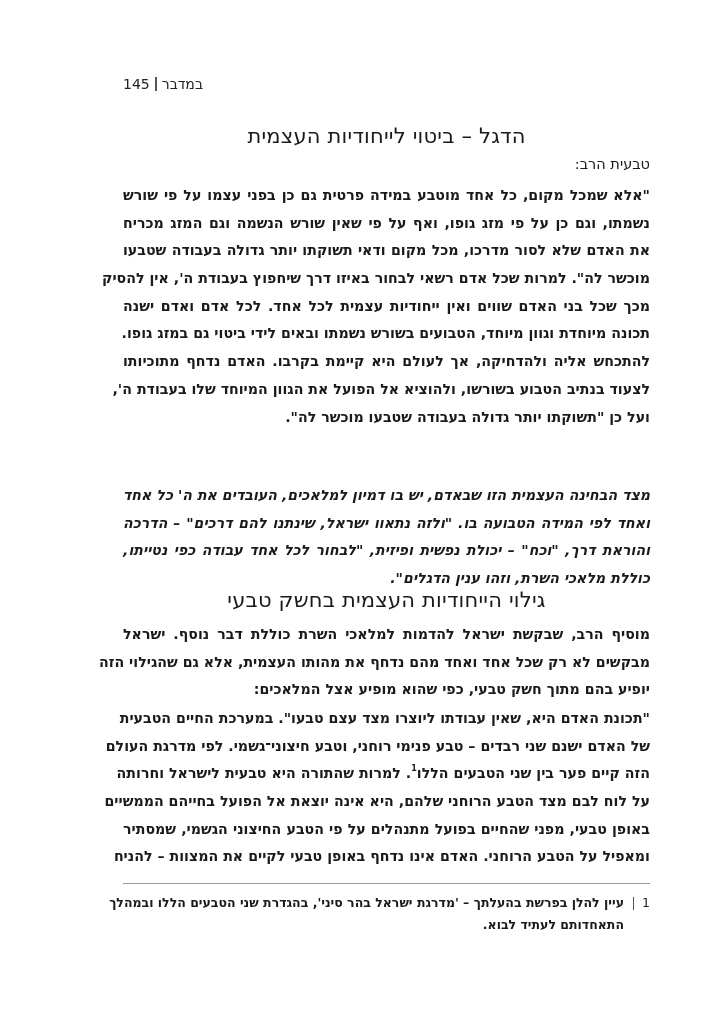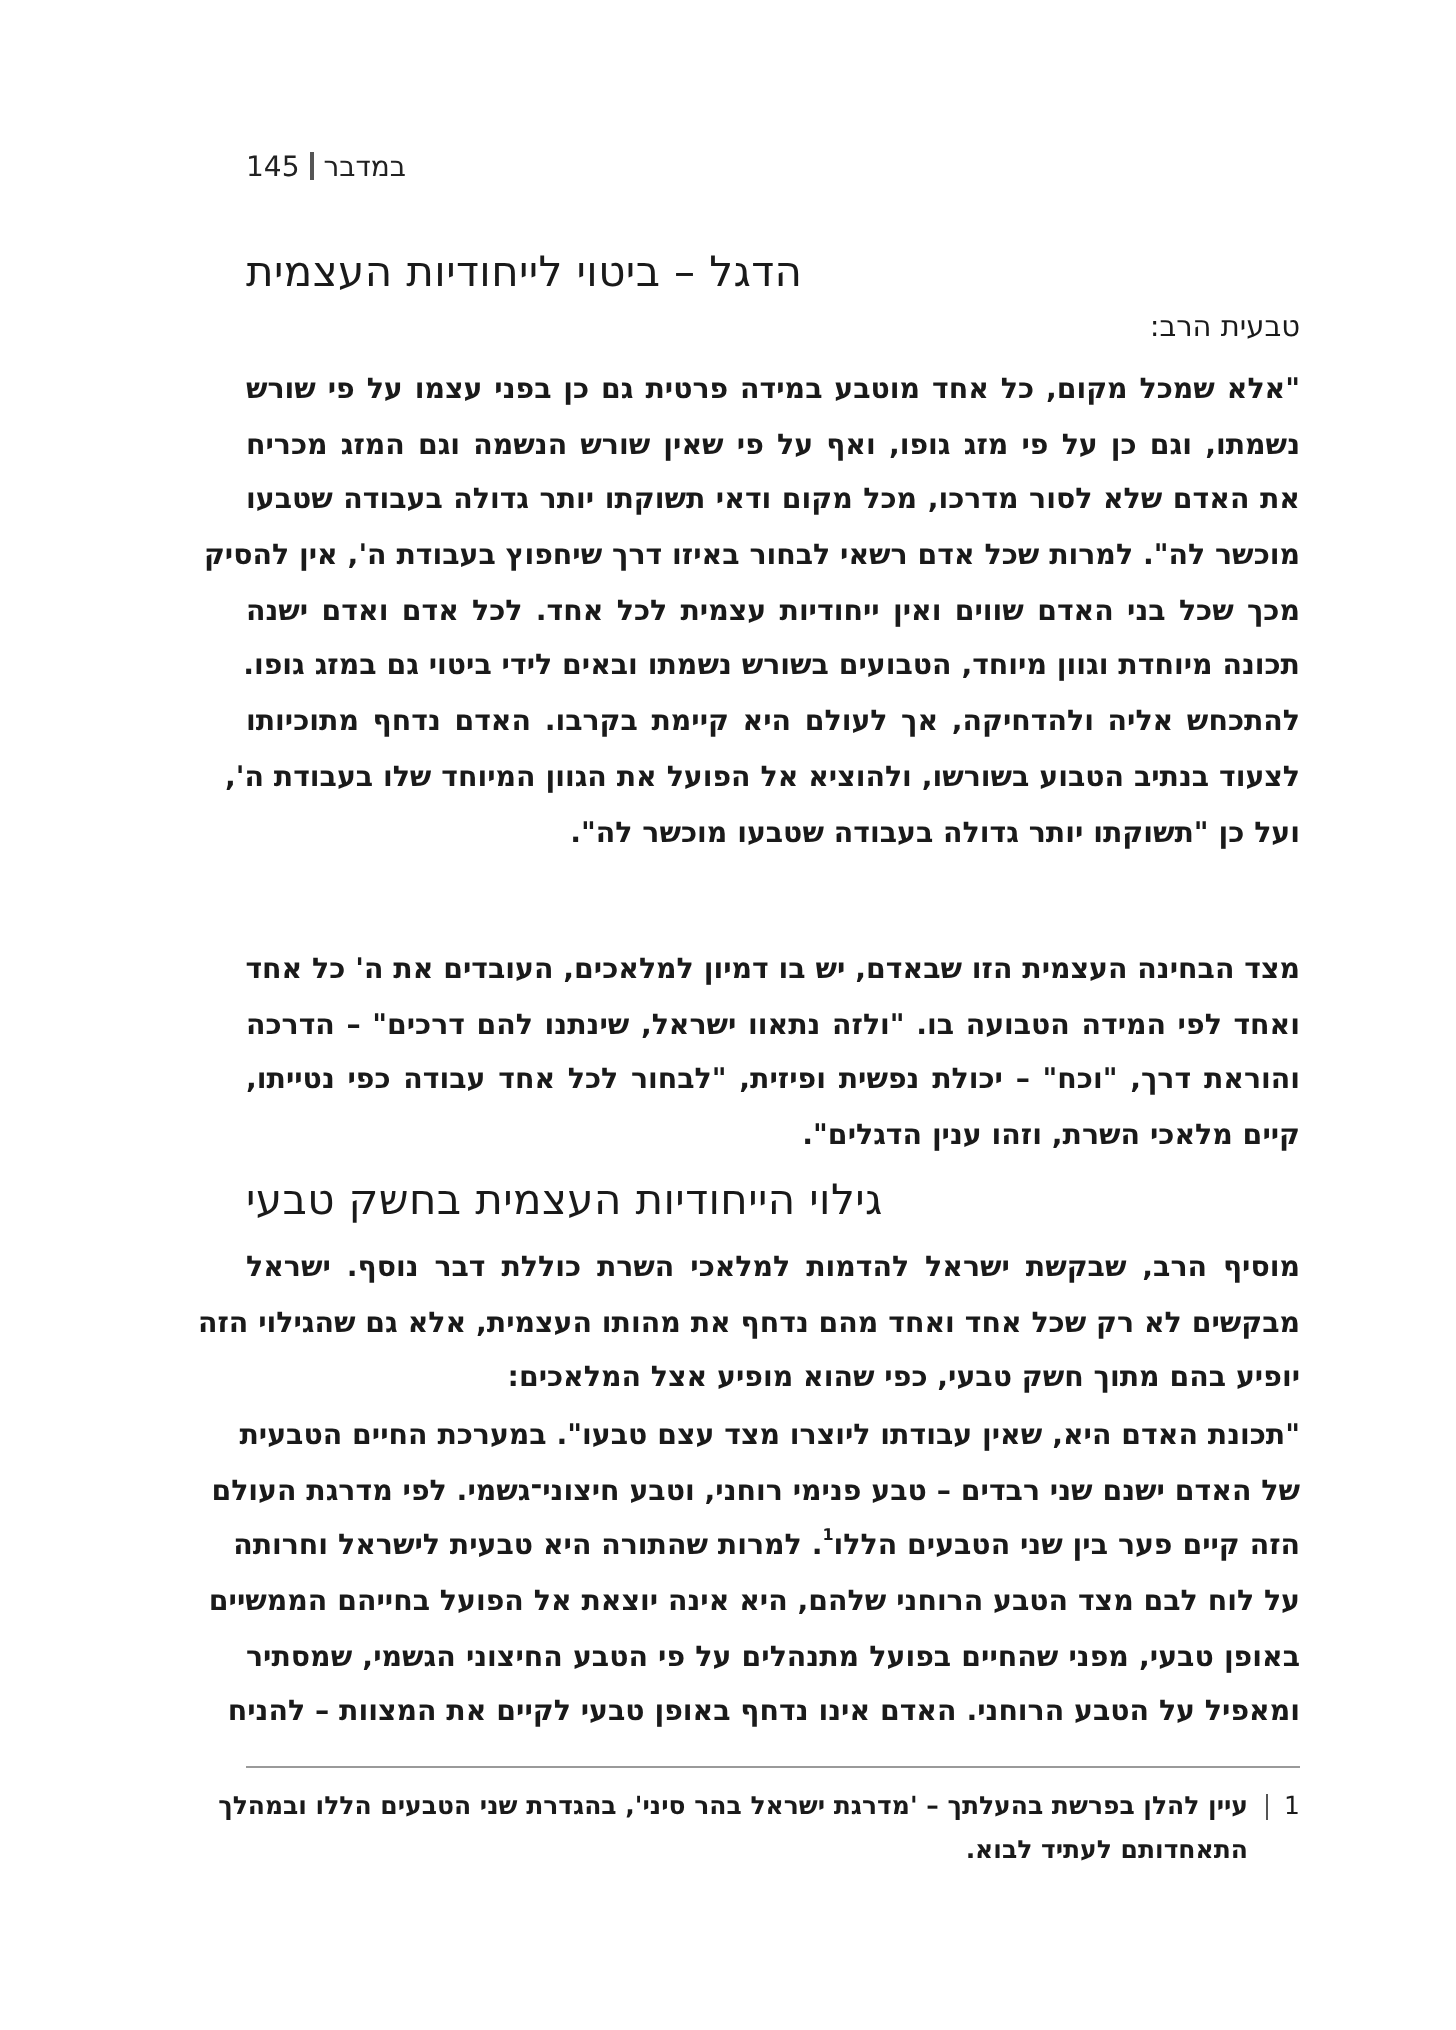--- a/index.html
+++ b/index.html
@@ -4,21 +4,21 @@
 <style>
   html, body { margin: 0; padding: 0; background: #ffffff; }
   body { width: 728px; height: 1015px; position: relative; overflow: hidden;
          font-family: "DejaVu Sans", sans-serif; color: #1a1a1a; }
   .page { position: absolute; left: 0; top: 0; width: 728px; height: 761px; }
   .running-head { position: absolute; left: 123px; top: 76px; font-size: 14px; direction: ltr;
                   color: #222; white-space: nowrap; }
   .running-head .sep { display: inline-block; width: 2px; height: 14px; background: #555;
                        vertical-align: -2px; margin: 0 5px; }
   .col { position: absolute; left: 123px; width: 527px; direction: rtl; }
-  .h1 { font-size: 21px; font-weight: normal; color: #1a1a1a; text-align: left;
+  .h1 { font-size: 21px; font-weight: normal; color: #1a1a1a; text-align: center;
         white-space: nowrap; letter-spacing: 0.2px; }
   .sub { font-size: 14.5px; text-align: right; }
   .para { font-size: 14.2px; line-height: 27.7px; }
   .line { display: block; text-align: justify; text-align-last: justify; white-space: nowrap;
           height: 27.7px; overflow: visible; }
   .line.last { text-align-last: right; }
   .bold { font-weight: bold; }
   sup { font-size: 8px; vertical-align: 7px; line-height: 0; }
   .fn-rule { position: absolute; left: 123px; top: 883px; width: 527px; height: 1px; background: #9a9a9a; }
   .footnote { position: absolute; left: 123px; top: 892px; width: 527px; direction: rtl; font-size: 12.5px; line-height: 22px; }
@@ -49,25 +49,25 @@
     <span class="line">נשמתו, וגם כן על פי מזג גופו, ואף על פי שאין שורש הנשמה וגם המזג מכריח</span>
     <span class="line">את האדם שלא לסור מדרכו, מכל מקום ודאי תשוקתו יותר גדולה בעבודה שטבעו</span>
     <span class="line">מוכשר לה". למרות שכל אדם רשאי לבחור באיזו דרך שיחפוץ בעבודת ה', אין להסיק</span>
     <span class="line">מכך שכל בני האדם שווים ואין ייחודיות עצמית לכל אחד. לכל אדם ואדם ישנה</span>
     <span class="line">תכונה מיוחדת וגוון מיוחד, הטבועים בשורש נשמתו ובאים לידי ביטוי גם במזג גופו.</span>
     <span class="line">להתכחש אליה ולהדחיקה, אך לעולם היא קיימת בקרבו. האדם נדחף מתוכיותו</span>
     <span class="line">לצעוד בנתיב הטבוע בשורשו, ולהוציא אל הפועל את הגוון המיוחד שלו בעבודת ה',</span>
     <span class="line last">ועל כן "תשוקתו יותר גדולה בעבודה שטבעו מוכשר לה".</span>
   </div>
 
-  <div class="col para bold" style="top:472px;">
+  <div class="col para bold" style="top:482px;font-style:italic;">
     <span class="line">מצד הבחינה העצמית הזו שבאדם, יש בו דמיון למלאכים, העובדים את ה' כל אחד</span>
     <span class="line">ואחד לפי המידה הטבועה בו. "ולזה נתאוו ישראל, שינתנו להם דרכים" – הדרכה</span>
     <span class="line">והוראת דרך, "וכח" – יכולת נפשית ופיזית, "לבחור לכל אחד עבודה כפי נטייתו,</span>
-    <span class="line last">קיים מלאכי השרת, וזהו ענין הדגלים".</span>
+    <span class="line last">כוללת מלאכי השרת, וזהו ענין הדגלים".</span>
   </div>
 
   <div class="col" style="top:588px;">
     <div class="h1">גילוי הייחודיות העצמית בחשק טבעי</div>
   </div>
 
   <div class="col para bold" style="top:621px;">
     <span class="line">מוסיף הרב, שבקשת ישראל להדמות למלאכי השרת כוללת דבר נוסף. ישראל</span>
     <span class="line">מבקשים לא רק שכל אחד ואחד מהם נדחף את מהותו העצמית, אלא גם שהגילוי הזה</span>
     <span class="line last">יופיע בהם מתוך חשק טבעי, כפי שהוא מופיע אצל המלאכים:</span>

